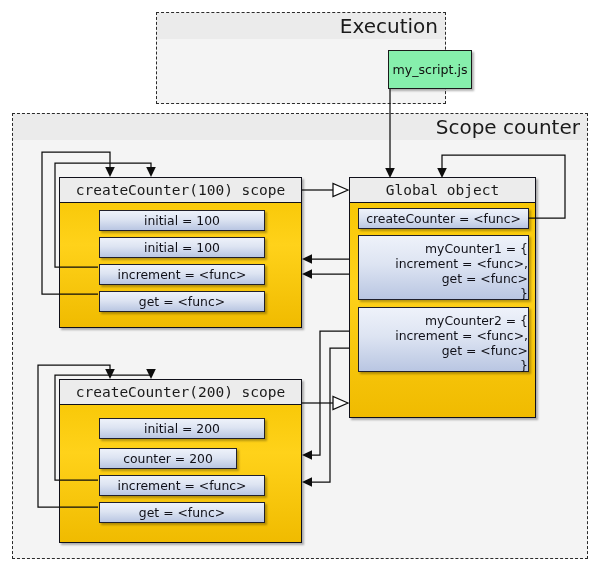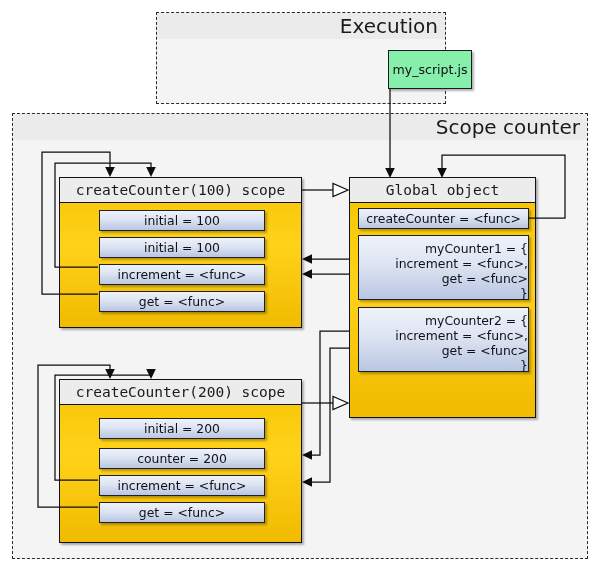--- a/index.html
+++ b/index.html
@@ -132,21 +132,21 @@
 }</div>
     <div class="field multiline" style="left:8px;top:129px;width:171px;height:65px;">myCounter2 = {
   increment = &lt;func&gt;,
   get = &lt;func&gt;
 }</div>
   </div>
 
   <div class="objbox" style="left:59px;top:379px;width:243px;height:164px;padding-left:40px;">
     <div class="obj-title">createCounter(200) scope</div>
     <div class="field" style="left:39px;top:38px;width:166px;height:21px;">initial = 200</div>
-    <div class="field" style="left:39px;top:68px;width:166px;height:21px;">counter = 200</div>
+    <div class="field" style="left:39px;top:68px;width:138px;height:21px;">counter = 200</div>
     <div class="field" style="left:39px;top:95px;width:166px;height:21px;">increment = &lt;func&gt;</div>
     <div class="field" style="left:39px;top:122px;width:166px;height:21px;">get = &lt;func&gt;</div>
   </div>
 
   <svg id="wires" viewBox="0 0 600 576" xmlns="http://www.w3.org/2000/svg">
 
     <g>
       <polyline points="390,89 390,171"></polyline>
       <polygon class="ahead-solid" points="390,178 385.2,168 394.8,168"></polygon>
     </g>

